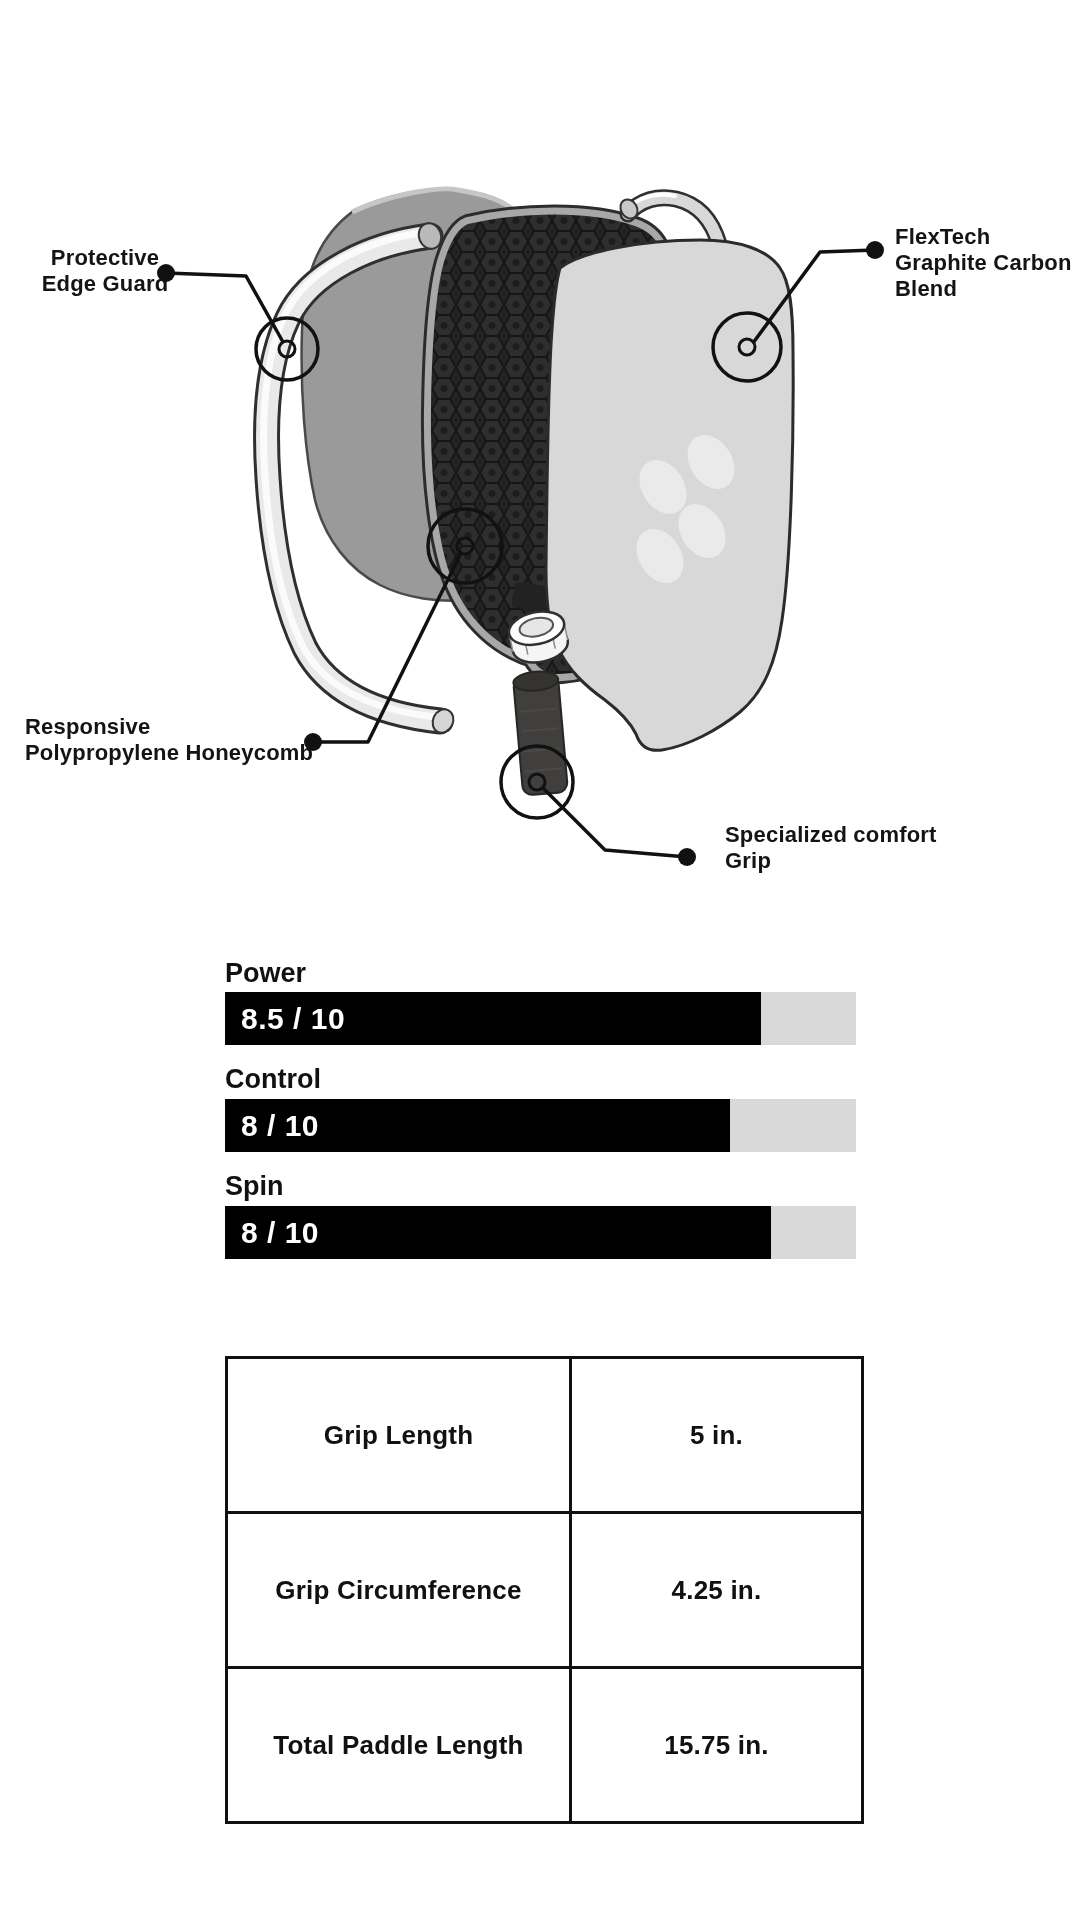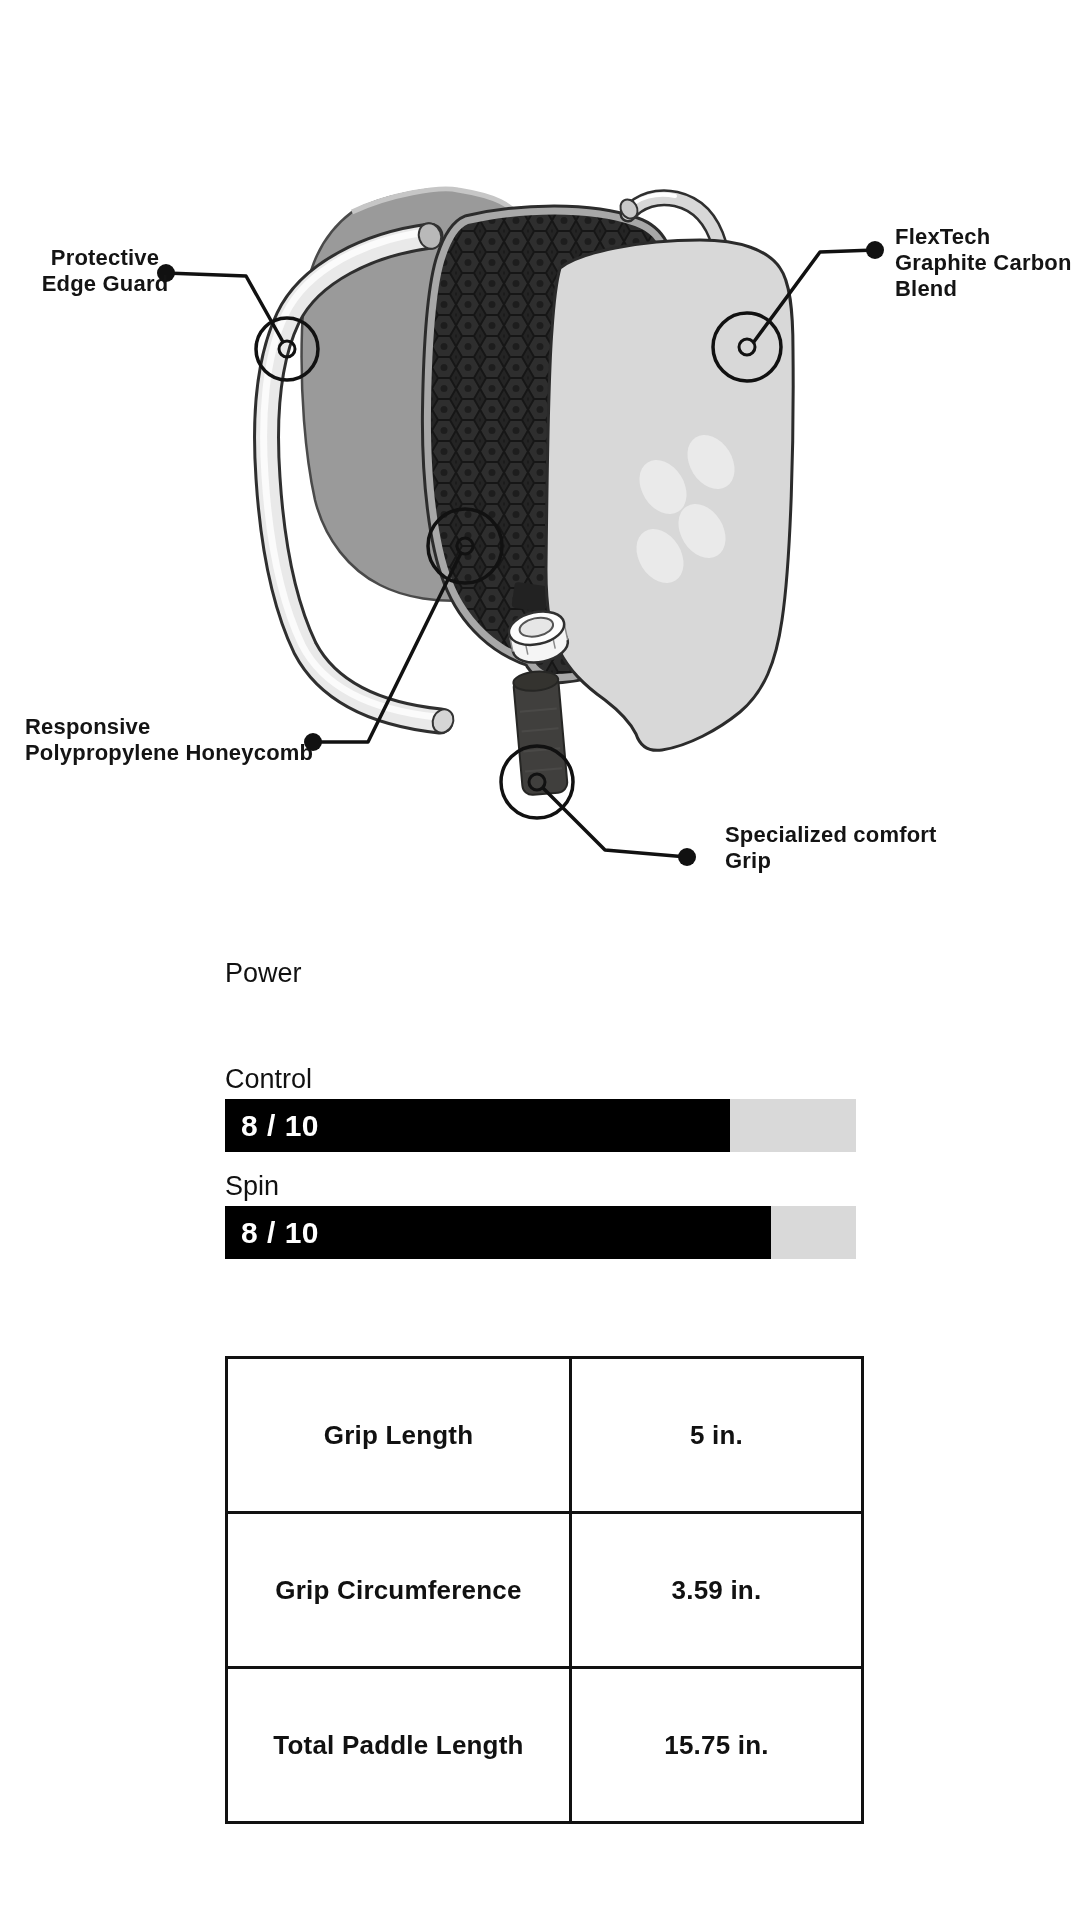--- a/index.html
+++ b/index.html
@@ -5,21 +5,21 @@
   html,body{margin:0;padding:0;background:#ffffff;}
   #page{position:relative;width:1080px;height:1920px;background:#ffffff;overflow:hidden;
         font-family:"Liberation Sans","DejaVu Sans",sans-serif;color:#1a1a1a;}
 
   
   #diagram-svg{position:absolute;left:0;top:0;}
   .callout-label{position:absolute;font-size:22px;line-height:26px;font-weight:700;
                  letter-spacing:.2px;color:#141414;}
 
   
-  .rating-label{position:absolute;left:225px;font-size:27px;font-weight:400;color:#111;}
+  .rating-label{position:absolute;left:225px;font-size:27px;font-weight:700;color:#111;}
   .rating-track{position:absolute;left:225px;width:631px;height:53px;background:#d9d9d9;}
   .rating-fill{height:100%;background:#000;display:flex;align-items:center;}
   .rating-value{color:#fff;font-size:30px;font-weight:600;letter-spacing:.5px;padding-left:16px;white-space:nowrap;}
 
   
   #spec-table{position:absolute;left:225px;top:1356px;width:636px;height:468px;
               border:3px solid #111;border-collapse:collapse;table-layout:fixed;}
   #spec-table td{border:3px solid #111;text-align:center;vertical-align:middle;
                  font-size:26px;font-weight:700;color:#111;letter-spacing:.2px;}
   #spec-table td.spec-value{font-weight:600;}
@@ -155,20 +155,25 @@
     <div>Specialized comfort</div>
     <div>Grip</div>
   </div>
 
   <div class="callout-label" style="left:25px;top:714px;width:310px;">
     <div>Responsive</div>
     <div>Polypropylene Honeycomb</div>
   </div>
 
   <div class="rating-label" style="top:958px;">Power</div>
+  <div class="rating-track" style="top:992px;">
+    <div class="rating-fill" style="width: 85%;">
+      <span class="rating-value">8.5 / 10</span>
+    </div>
+  </div>
 
   <div class="rating-label" style="top:1064px;">Control</div>
   <div class="rating-track" style="top:1099px;">
     <div class="rating-fill" style="width: 80%;">
       <span class="rating-value">8 / 10</span>
     </div>
   </div>
 
   <div class="rating-label" style="top:1171px;">Spin</div>
   <div class="rating-track" style="top:1206px;">
@@ -182,21 +187,21 @@
         <col class="c1">
         <col class="c2">
       </colgroup>
     <tbody>
       <tr>
         <td class="spec-label">Grip Length</td>
         <td class="spec-value">5 in.</td>
       </tr>
       <tr>
         <td class="spec-label">Grip Circumference</td>
-        <td class="spec-value">3.59 in.</td>
+        <td class="spec-value">4.25 in.</td>
       </tr>
       <tr>
         <td class="spec-label">Total Paddle Length</td>
         <td class="spec-value">15.75 in.</td>
       </tr>
     </tbody>
   </table>
 
 </div>
 

